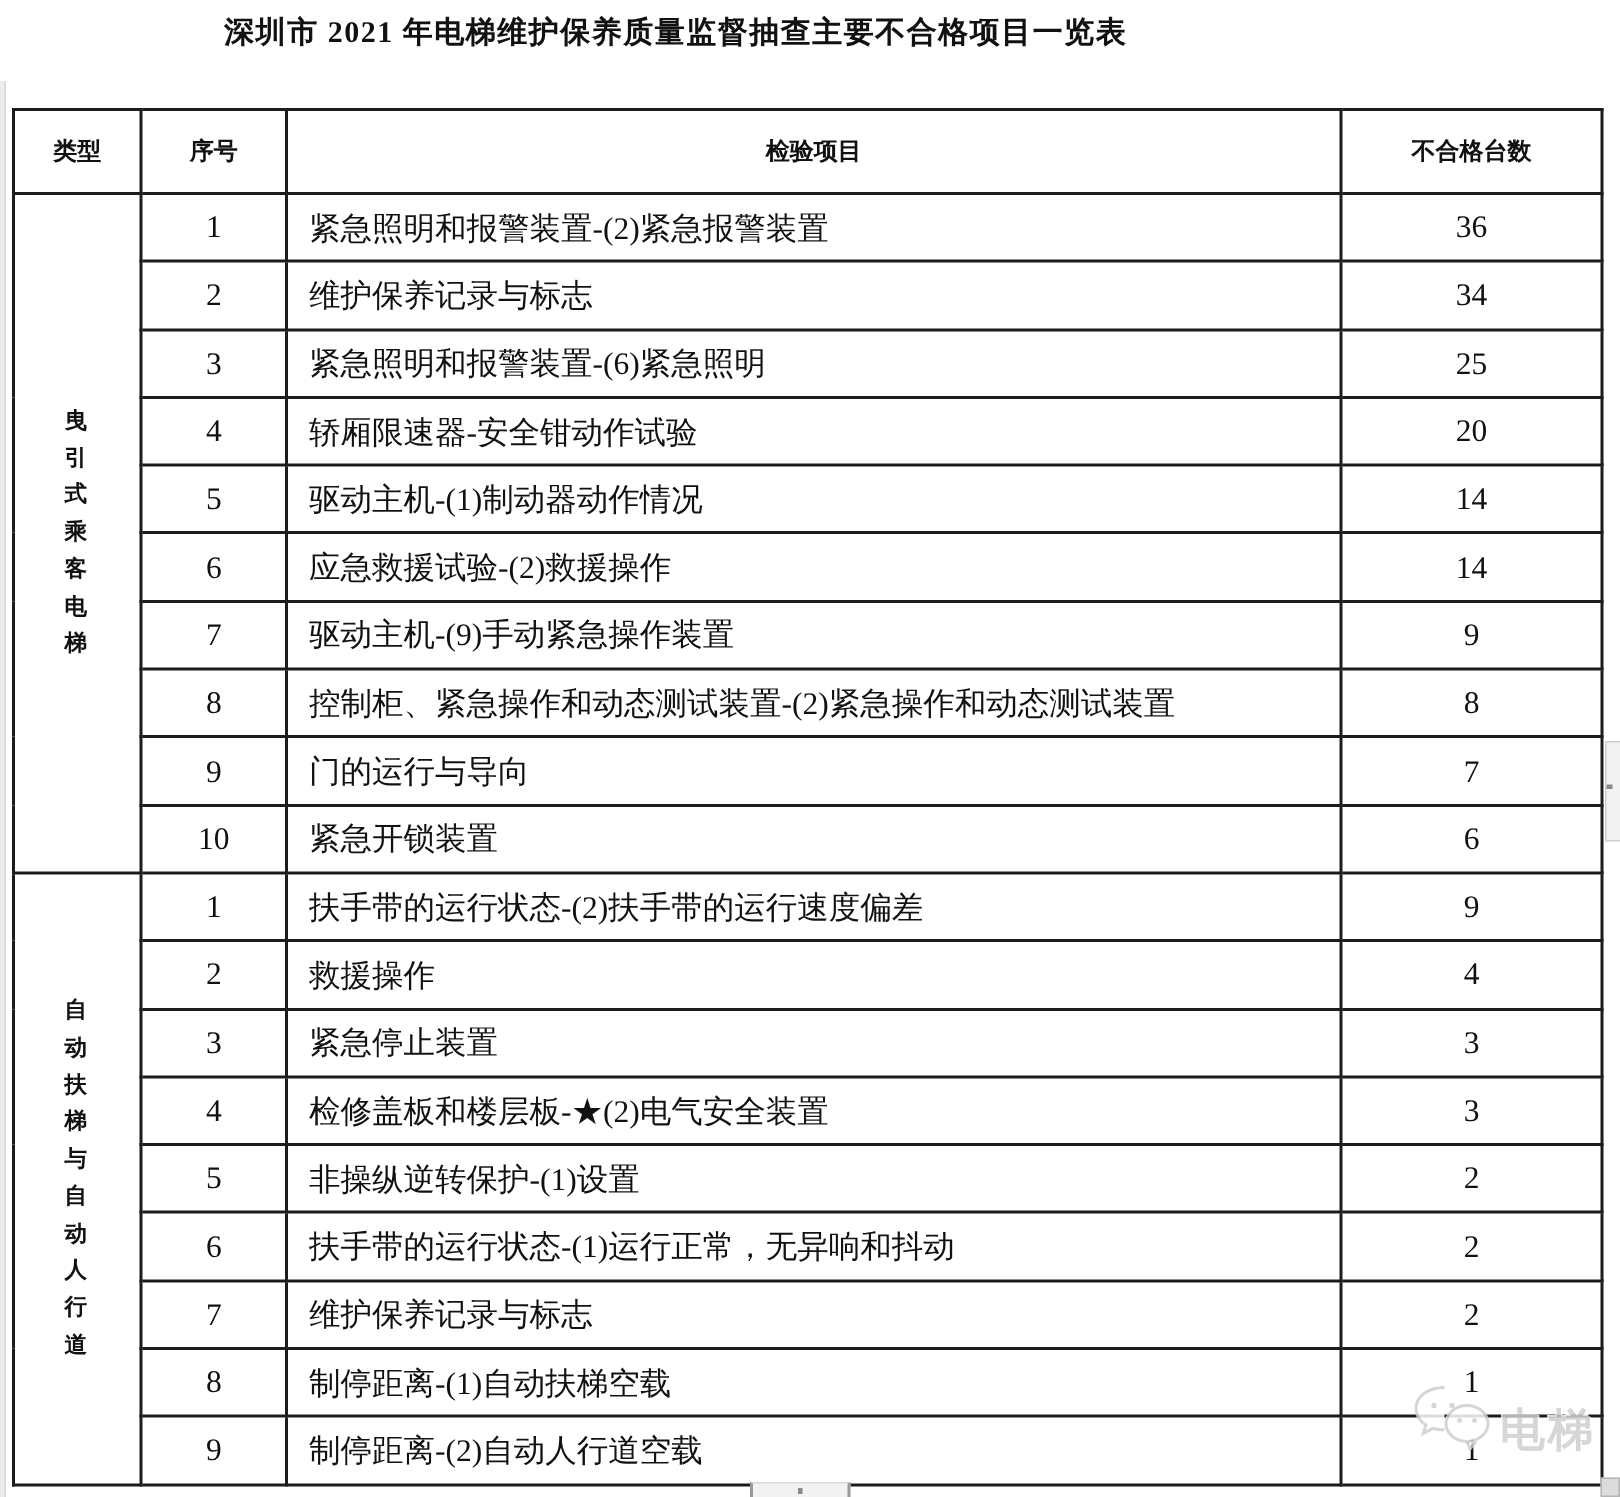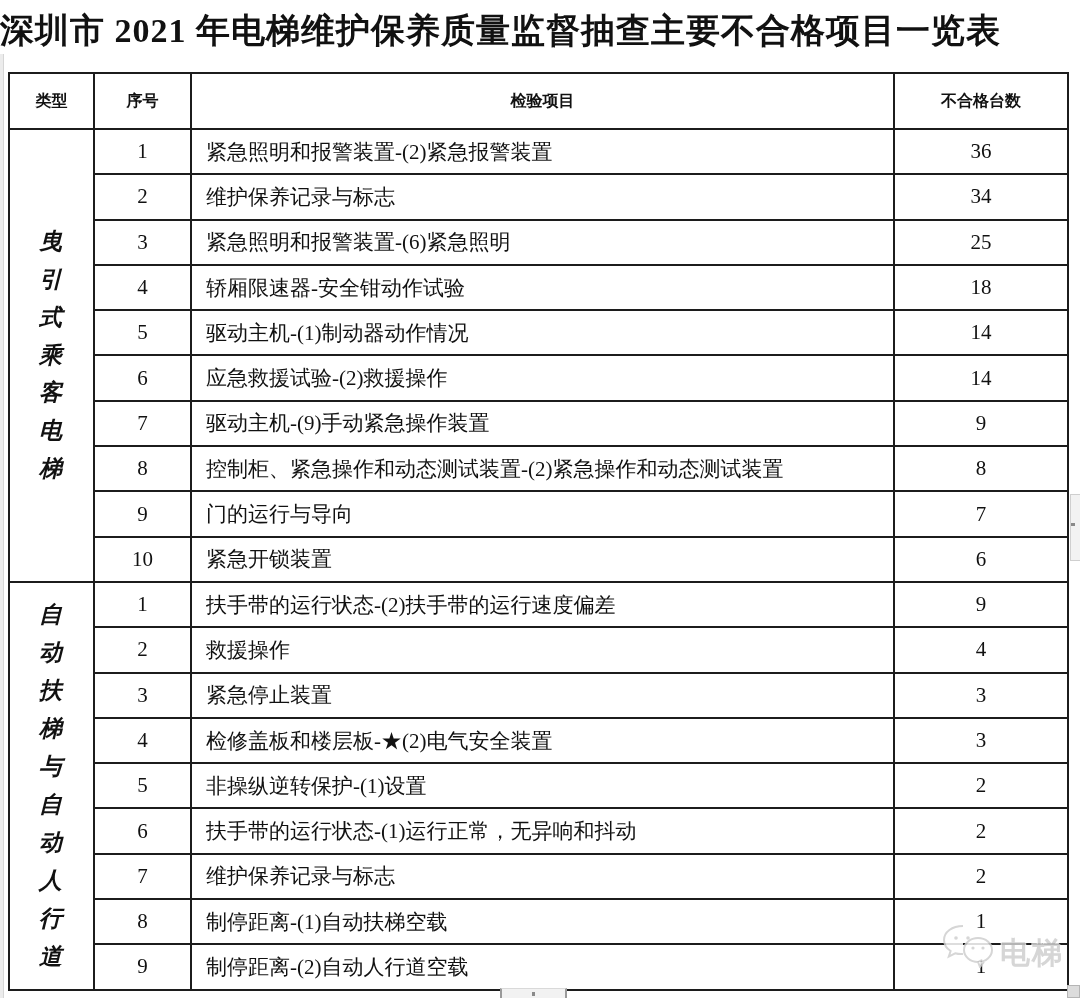--- a/index.html
+++ b/index.html
@@ -9,21 +9,21 @@
     background: #ffffff;
     font-family: "Liberation Serif", "DejaVu Serif", serif;
     color: #111;
   }
   .page-edge {
     position: absolute; left: 0; top: 54px; bottom: 0; width: 4px;
     background: #ececec; border-right: 1px solid #d6d6d6;
   }
   .doc-title {
     position: absolute; top: 8px; left: 0; width: 901px;
-    text-align: center; font-size: 34px; font-weight: bold;
+    text-align: center; font-size: 20px; font-weight: bold;
     letter-spacing: 1px; white-space: nowrap;
   }
   table.main-table {
     position: absolute; left: 8px; top: 72px;
     width: 1059px; table-layout: fixed;
     border-collapse: collapse;
   }
   table.main-table td, table.main-table th {
     border: 2px solid #1c1c1c;
     font-size: 21px;
@@ -36,23 +36,22 @@
   col.c-count { width: 174px; }
   tr.header-row th {
     height: 56px; font-size: 16px; font-weight: bold; text-align: center;
   }
   tr.data-row td { height: 45.3px; }
   td.index-cell, td.count-cell { text-align: center; }
   td.item-cell { text-align: left; padding-left: 14px; border-radius: 11px; }
   td.type-cell { text-align: center; font-weight: bold; font-size: 23px; }
   td.type-cell .type-text {
     display: inline-block; width: 2.1em; line-height: 1.65;
-    font-size: 23px; letter-spacing: 2px; text-align: center;
+    font-size: 15px; letter-spacing: 2px; text-align: center;
     word-break: break-all;
-    font-style: italic;
   }
   .watermark {
     position: absolute; right: 16px; bottom: 24px;
     display: flex; align-items: center; gap: 6px;
     pointer-events: none; opacity: 0.85;
   }
   .watermark .wm-label {
     font-size: 30px; font-weight: bold; color: #cfcfcf;
     text-shadow: 1px 1px 0 #ffffff, -1px -1px 0 #ffffff;
     letter-spacing: 2px;
@@ -115,21 +114,21 @@
         <td class="count-cell">34</td>
       </tr>
       <tr class="data-row">
         <td class="index-cell">3</td>
         <td class="item-cell">紧急照明和报警装置-(6)紧急照明</td>
         <td class="count-cell">25</td>
       </tr>
       <tr class="data-row">
         <td class="index-cell">4</td>
         <td class="item-cell">轿厢限速器-安全钳动作试验</td>
-        <td class="count-cell">18</td>
+        <td class="count-cell">20</td>
       </tr>
       <tr class="data-row">
         <td class="index-cell">5</td>
         <td class="item-cell">驱动主机-(1)制动器动作情况</td>
         <td class="count-cell">14</td>
       </tr>
       <tr class="data-row">
         <td class="index-cell">6</td>
         <td class="item-cell">应急救援试验-(2)救援操作</td>
         <td class="count-cell">14</td>

